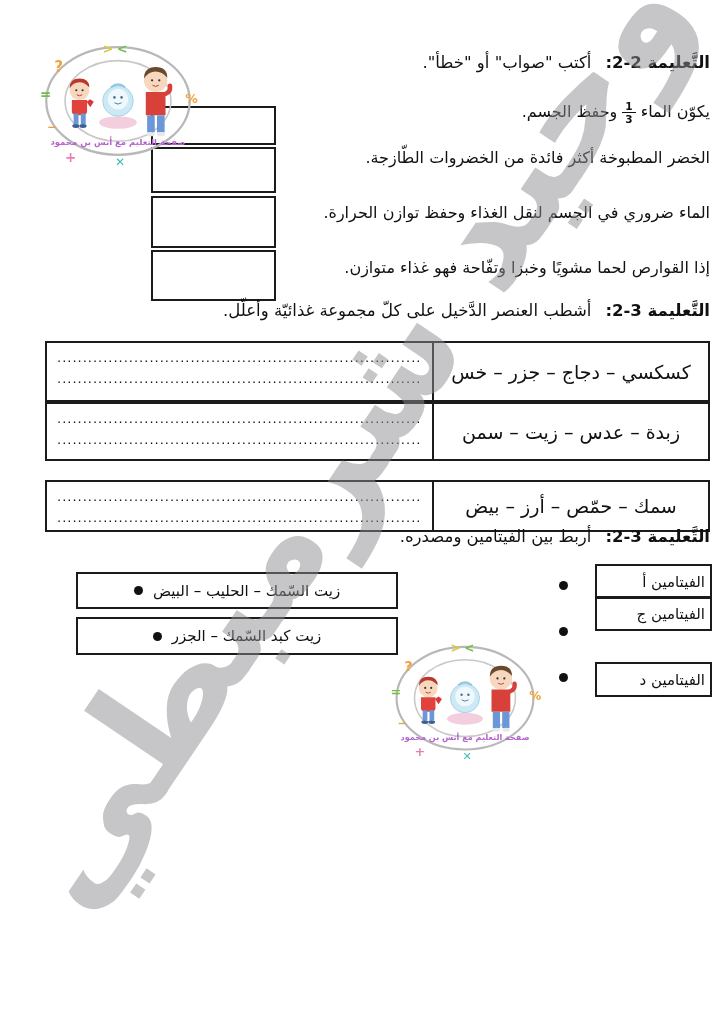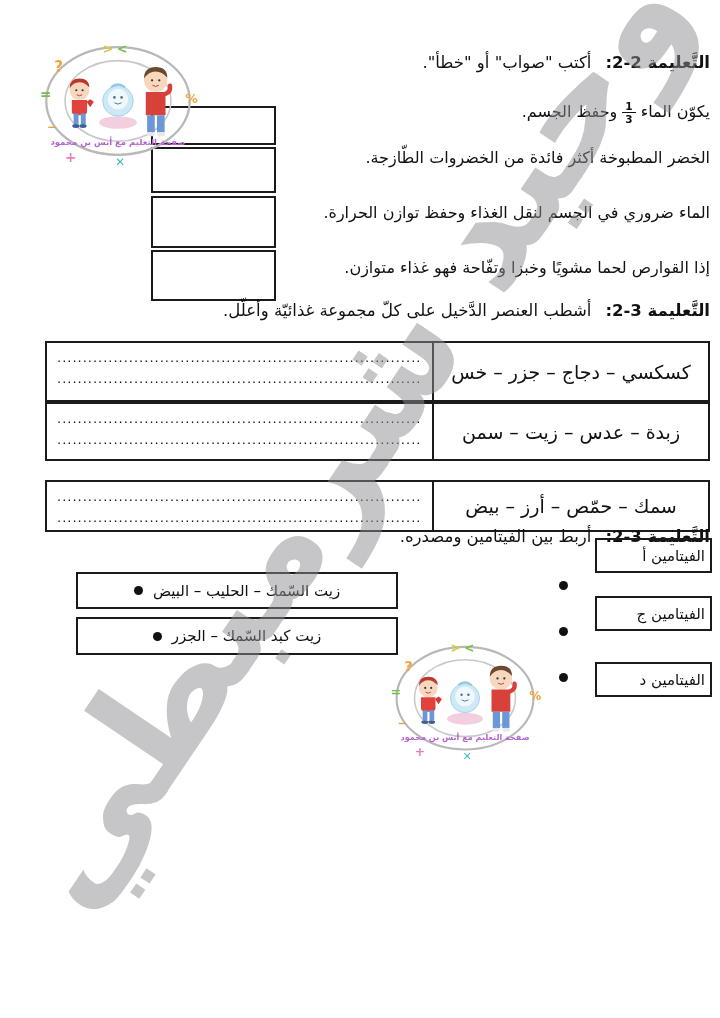--- a/index.html
+++ b/index.html
@@ -160,21 +160,21 @@
     <div class="dots-cell">
       <div class="dots-line">........................................................................................................................</div>
       <div class="dots-line">........................................................................................................................</div>
     </div>
   </div>
 
   <div class="heading" style="top:527px">
     <span class="ttl">التَّعليمة 3-2:</span><span>أربط بين الفيتامين ومصدره.</span>
   </div>
 
-  <div class="vitbox" style="top:538px">الفيتامين أ</div>
+  <div class="vitbox" style="top:564px">الفيتامين أ</div>
   <div class="vitbox" style="top:596px">الفيتامين ج</div>
   <div class="vitbox" style="top:662px">الفيتامين د</div>
 
   <div class="vdot" style="top:581px"></div>
   <div class="vdot" style="top:627px"></div>
   <div class="vdot" style="top:673px"></div>
 
   <div class="srcbox" style="top:572px;height:33px">
     <span>زيت السّمك – الحليب – البيض</span>
     <span class="dot"></span>

